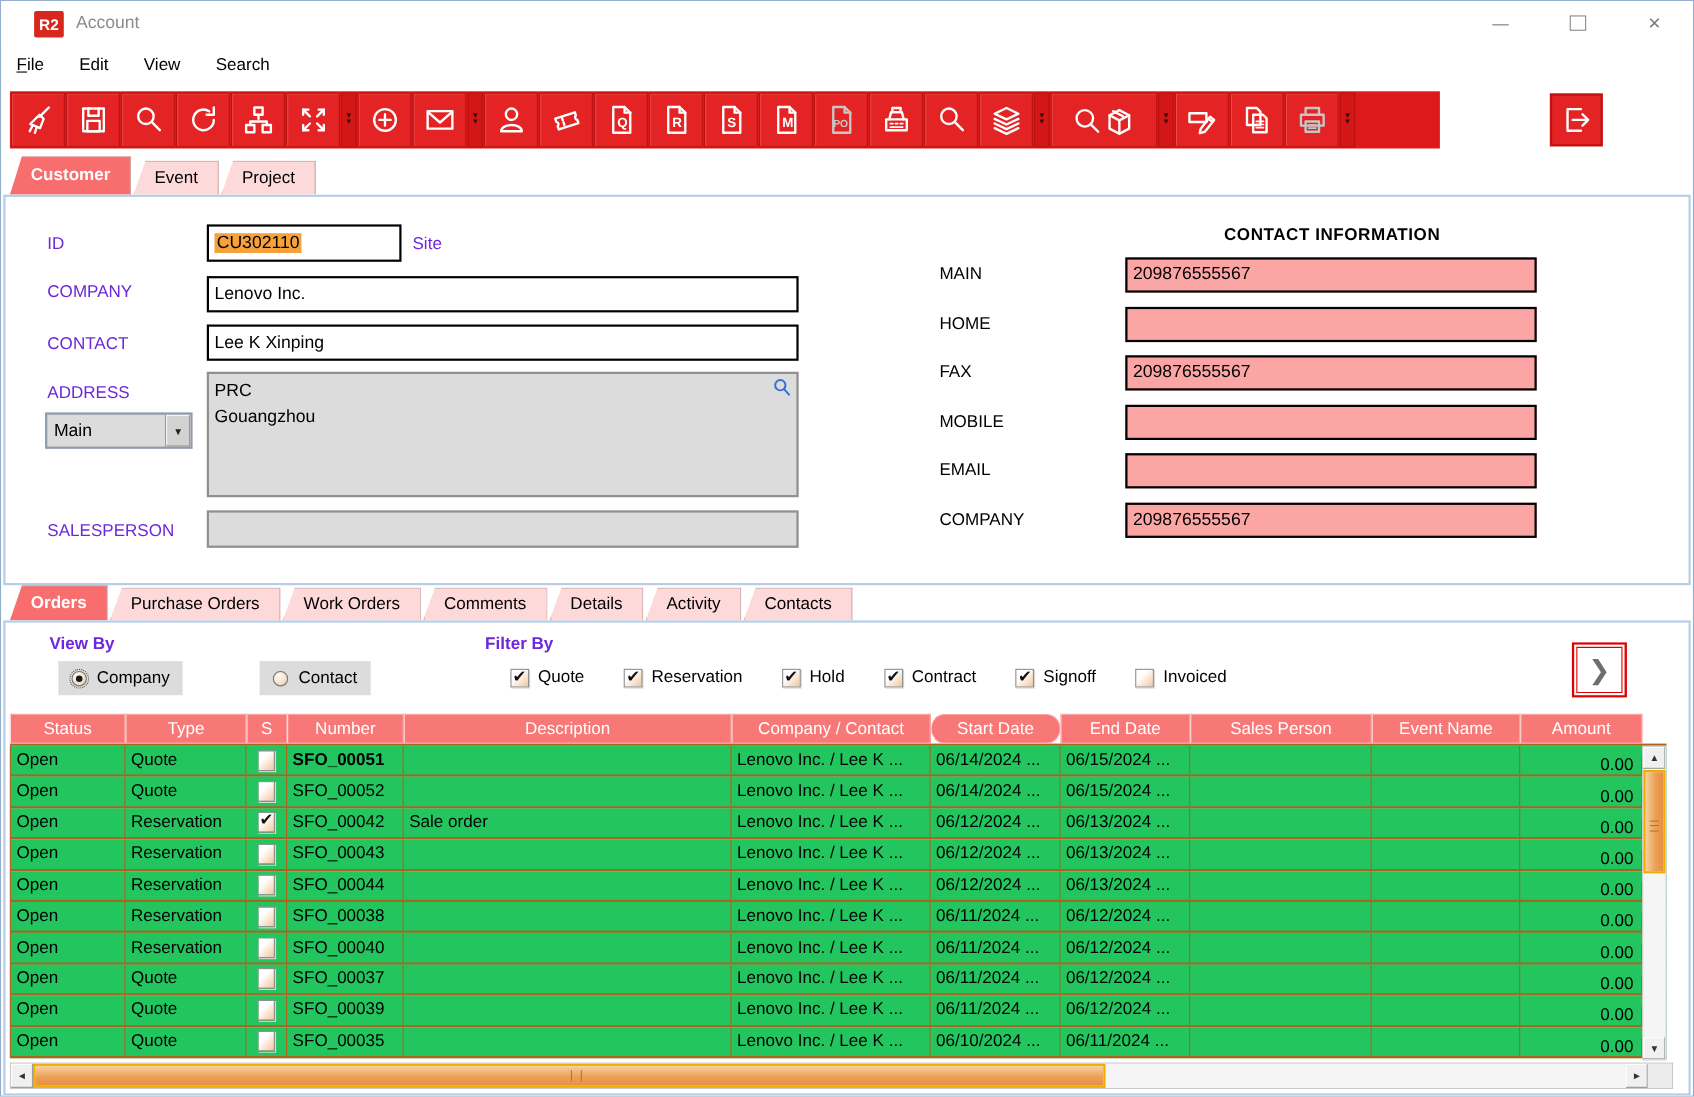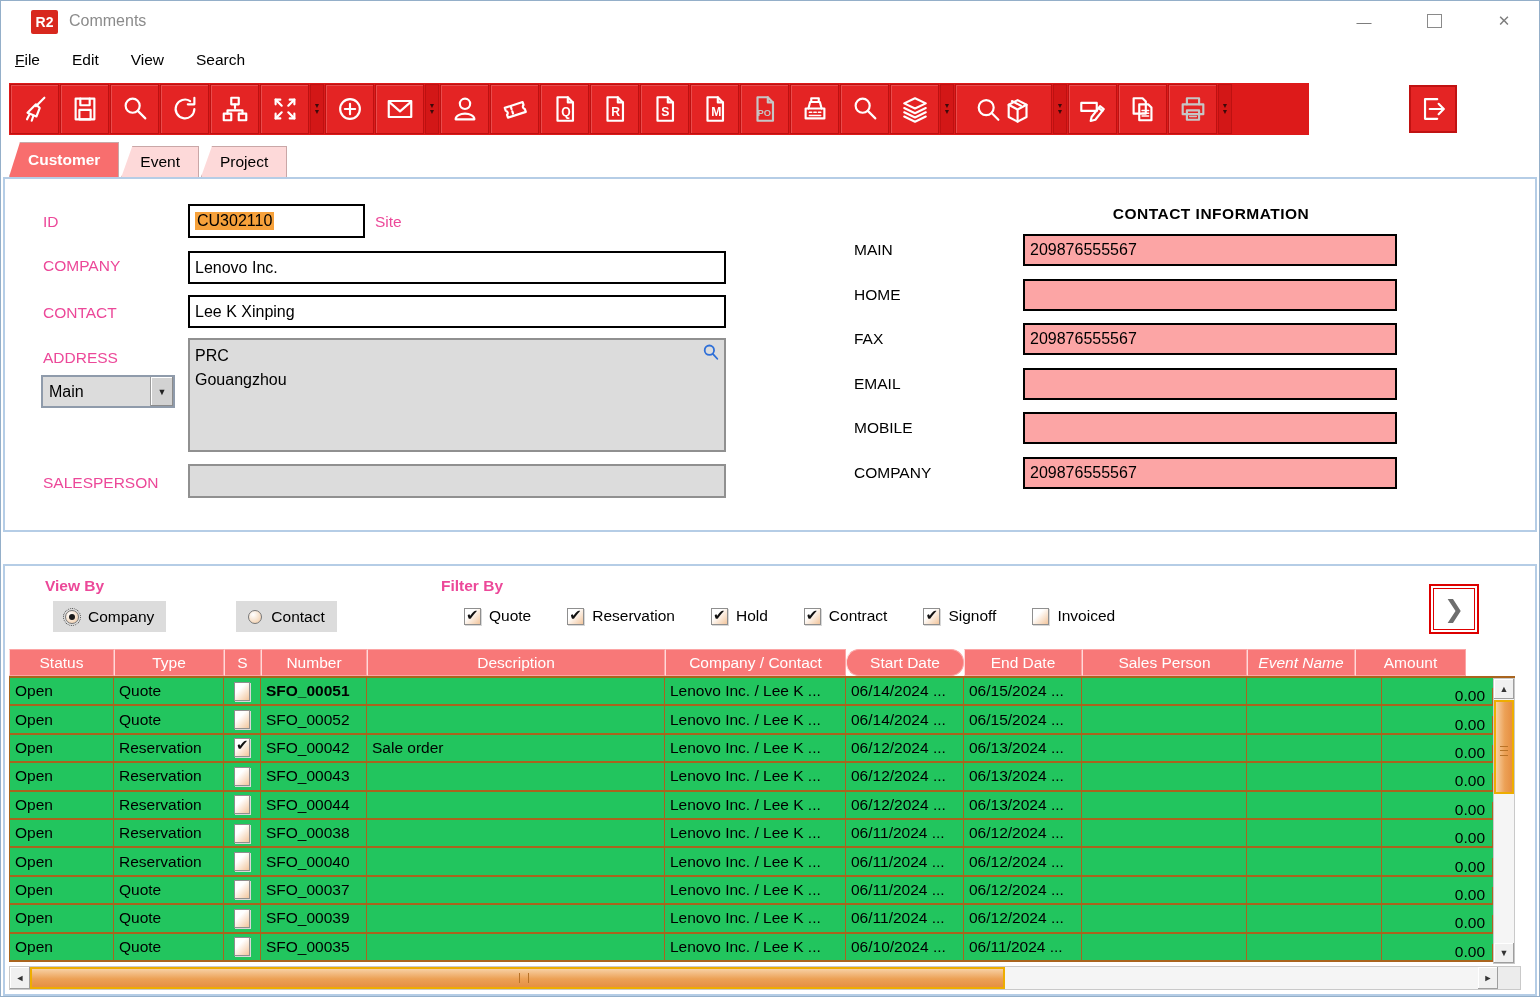--- a/index.html
+++ b/index.html
@@ -41,21 +41,21 @@
   .tabs1 .tab{height:30px;}
   .tab.active{background:#f86e6e;color:#fff;font-weight:bold;}
   .tabs1 .tab.active{height:34px;}
   .tabs2 .tab.active{height:31px;}
 
   
   .panel{position:absolute;left:2px;right:2px;border:2px solid #b5cde6;background:#fff;box-sizing:border-box;z-index:1;}
   .panel1{top:176px;height:355px;}
   .panel2{top:563px;height:432px;}
 
-  .flabel{position:absolute;font-size:15.5px;color:#ec4899;z-index:2;}
+  .flabel{position:absolute;font-size:15.5px;color:#6d28d9;z-index:2;}
   .bold{font-weight:bold;}
 
   .tinput{position:absolute;border:2px solid #000;background:#fff;font-size:16px;display:flex;align-items:center;
           padding:0 5px;box-sizing:border-box;z-index:2;}
   .gfield{position:absolute;border:2px solid #909090;background:#dcdcdc;font-size:16px;display:flex;align-items:center;
           padding:0 5px;box-sizing:border-box;z-index:2;}
   .hl-orange{background:#f6a13b;padding:0 2px;}
   .mag{position:absolute;right:4px;top:3px;}
   .addr-text{white-space:pre-line;line-height:24px;align-self:flex-start;padding-top:4px;}
 
@@ -127,21 +127,21 @@
          border-right:1px solid #b97328;}
   .corner{width:22px;background:#ececec;}
 </style>
 </head>
 <body>
 
 <div class="window">
 
   <div class="titlebar">
     <div class="logo">R2</div>
-    <div class="title">Comments</div>
+    <div class="title">Account</div>
     <div class="winctls">
         <div class="winctl">
           <span>—</span>
         </div>
         <div class="winctl">
           <span class="maxbox"></span>
         </div>
         <div class="winctl">
           <span>✕</span>
         </div>
@@ -435,33 +435,42 @@
       </div>
       <div class="ci-row">
         <div class="ci-label">HOME</div>
         <div class="ci-field"></div>
       </div>
       <div class="ci-row">
         <div class="ci-label">FAX</div>
         <div class="ci-field">209876555567</div>
       </div>
       <div class="ci-row">
+        <div class="ci-label">MOBILE</div>
+        <div class="ci-field"></div>
+      </div>
+      <div class="ci-row">
         <div class="ci-label">EMAIL</div>
-        <div class="ci-field"></div>
-      </div>
-      <div class="ci-row">
-        <div class="ci-label">MOBILE</div>
         <div class="ci-field"></div>
       </div>
       <div class="ci-row">
         <div class="ci-label">COMPANY</div>
         <div class="ci-field">209876555567</div>
       </div>
     </div>
 
+  <div class="tabs tabs2">
+      <div class="tab active">Orders</div>
+      <div class="tab">Purchase Orders</div>
+      <div class="tab">Work Orders</div>
+      <div class="tab">Comments</div>
+      <div class="tab">Details</div>
+      <div class="tab">Activity</div>
+      <div class="tab">Contacts</div>
+    </div>
   <div class="panel panel2"></div>
 
   <div class="flabel bold" style="left:44px;top:576px;">View By</div>
   <div class="vb-opts">
       <label class="radio-opt">
         <span class="radio-circle sel"></span>
         <span>Company</span>
       </label>
       <label class="radio-opt">
         <span class="radio-circle"></span>
@@ -505,21 +514,21 @@
     <div class="thead">
         <div class="th" style="width: 105px;">Status</div>
         <div class="th" style="width: 110px;">Type</div>
         <div class="th" style="width: 37px;">S</div>
         <div class="th" style="width: 106px;">Number</div>
         <div class="th" style="width: 298px;">Description</div>
         <div class="th" style="width: 181px;">Company / Contact</div>
         <div class="th" style="width: 118px; border-radius: 13px;">Start Date</div>
         <div class="th" style="width: 118px;">End Date</div>
         <div class="th" style="width: 165px;">Sales Person</div>
-        <div class="th" style="width: 108px; font-style: italic;">Event Name</div>
+        <div class="th" style="width: 135px;">Event Name</div>
         <div class="th" style="width: 111px;">Amount</div>
       </div>
     <div class="tbody">
         <div class="tr">
           <div class="td" style="width: 105px;">Open</div>
           <div class="td" style="width: 110px;">Quote</div>
           <div class="td center" style="width: 37px;">
             <span class="chk"></span>
           </div>
           <div class="td" style="width: 106px; font-weight: bold;">SFO_00051</div>

